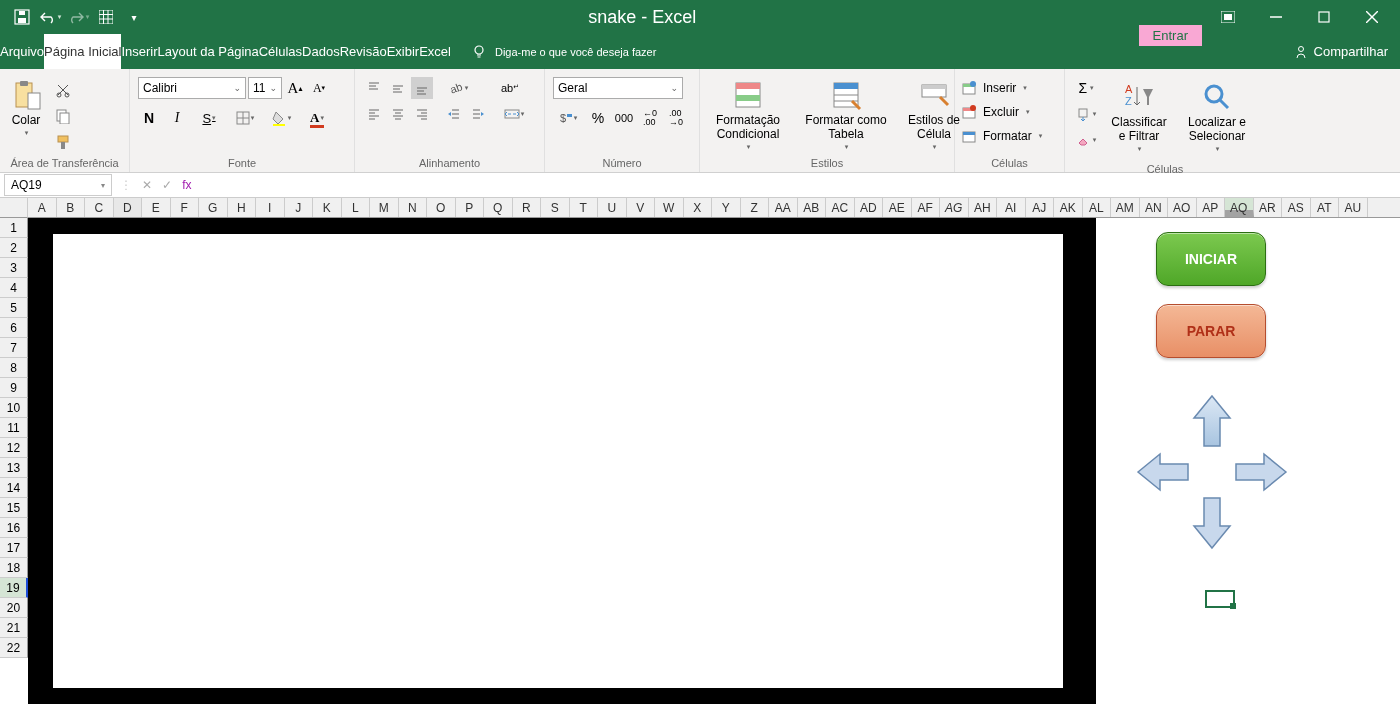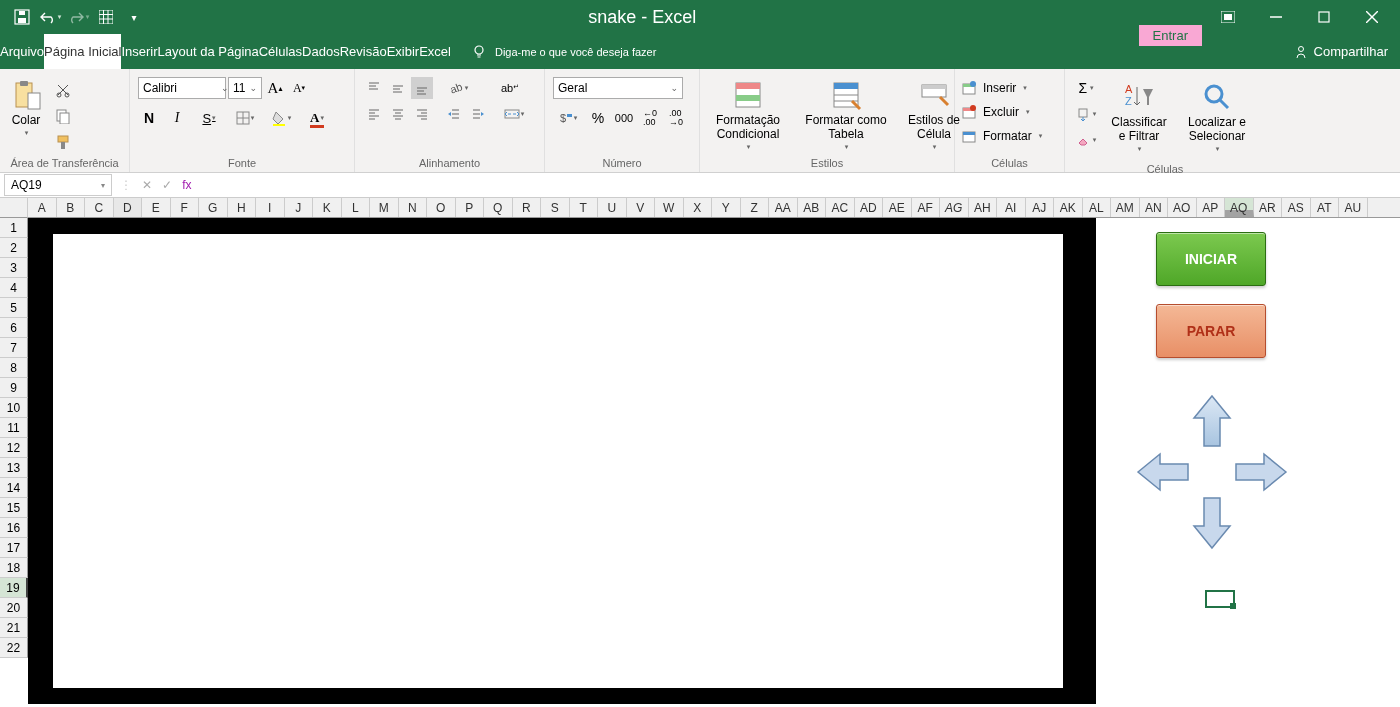--- a/index.html
+++ b/index.html
@@ -18,46 +18,46 @@
 .share { margin-left: auto; padding-right: 12px; display:flex;align-items:center;gap:6px;font-size:13px;}
 .ribbon { height: 104px; background: #f3f2f1; border-bottom: 1px solid #d0d0d0; display: flex; }
 .group { border-right: 1px solid #e0e0e0; display: flex; flex-direction: column; padding: 2px 4px 0 4px; }
 .group-content { flex: 1; display: flex; align-items: flex-start; gap: 4px; padding-top: 4px; }
 .group-label { text-align: center; font-size: 11px; color: #666; padding-bottom: 3px; position:relative;}
 .big-btn { display: flex; flex-direction: column; align-items: center; gap: 2px; padding: 4px 6px; cursor:pointer; font-size: 12px; text-align:center;}
 .big-btn svg { width: 32px; height: 32px; }
 .small-stack { display:flex; flex-direction:column; gap:4px; }
 .sm-row { display:flex; align-items:center; gap:2px; height:22px;}
 .font-combo { border:1px solid #ababab; background:#fff; height:22px; display:flex;align-items:center;padding:0 4px; font-size:12px;}
-.font-name { width: 88px; gap: 44px; }
+.font-name { width: 108px; gap: 44px; }
 .font-size { width: 34px; }
 .combo-arrow { margin-left:auto; font-size:9px; color:#666;}
 .icon-btn { width:22px; height:22px; display:flex;align-items:center;justify-content:center;cursor:pointer;}
 .icon-btn.with-dd { width:30px; }
 .dd-caret { font-size:7px; color:#666; margin-left:1px;}
 .align-grid { display:flex;flex-direction:column;gap:4px;}
 .formula-bar { height: 25px; background:#fff; border-bottom:1px solid #ccc; display:flex;align-items:center;}
 .name-box { width: 108px; height:22px; border:1px solid #ccc; margin:0 4px; padding:0 6px; font-size:12px; display:flex;align-items:center;}
 .name-box .dd{margin-left:auto;font-size:8px;color:#888;}
 .fx-sep { width:20px; display:flex;align-items:center;justify-content:center;color:#ccc;}
 .fx-icons { display:flex; gap:10px; padding:0 6px; color:#aaa;}
 .fx-input { flex:1; height:22px; border:none; padding:0 6px; font-size:12px;}
 .sheet-area { display:flex; height: calc(707px - 34px - 35px - 104px - 25px); position:relative;}
 .corner { width:28px; height:20px; border-right:1px solid #ccc;border-bottom:1px solid #999;background:#f0f0f0;}
 .col-headers { position:absolute; top:0; left:28px; right:0; height:20px; display:flex; background:#f0f0f0; border-bottom:1px solid #999;}
 .col-h { border-right:1px solid #ccc; text-align:center; font-size:12px; line-height:20px; color:#333; cursor:pointer;}
 .col-h.sel { background:#d5e5d5; border-bottom:7px solid #a3a3a3;}
 .col-h.sel-light { background:#e8e8e8;}
 .row-headers { position:absolute; top:20px; left:0; width:28px; bottom:0;}
 .row-h { height:20px; border-bottom:1px solid #ccc; border-right:1px solid #999; text-align:center; font-size:12px; line-height:20px; background:#f0f0f0;cursor:pointer;}
-.row-h.sel { background:#d5e5d5; border-right:2px solid #404040;}
+.row-h.sel { background:#d5e5d5; border-right:2px solid #1d4ed8;}
 .cells { position:absolute; top:20px; left:28px; right:0; bottom:0; background:#fff;}
 .game-border { position:absolute; top:0; left:0; width:1068px; height:486px; background:#000;}
 .game-field { position:absolute; top:16px; left:25px; width:1010px; height:454px; background:#fff;}
-.game-btn { width:110px; height:54px; border-radius:3px; display:flex;align-items:center;justify-content:center; font-size:14px; font-weight:600; color:#fff; cursor:pointer; border:1px solid rgba(0,0,0,.3); box-shadow: inset 0 1px 0 rgba(255,255,255,.5), 0 2px 3px rgba(0,0,0,.2);}
+.game-btn { width:110px; height:54px; border-radius:12px; display:flex;align-items:center;justify-content:center; font-size:14px; font-weight:600; color:#fff; cursor:pointer; border:1px solid rgba(0,0,0,.3); box-shadow: inset 0 1px 0 rgba(255,255,255,.5), 0 2px 3px rgba(0,0,0,.2);}
 .btn-start { background: linear-gradient(#7cc94f,#4fa728); border-color:#2b6e12;}
 .btn-stop { background: linear-gradient(#f4b896,#e88f66); border-color:#b54d2e; color:#b03018;}
 .arrow-btn { cursor:pointer;}
 .sel-cell-ghost { position:absolute; width:30px; height:18px; border:2px solid #217346; }
 .sel-cell-ghost::after{content:'';position:absolute;right:-3px;bottom:-3px;width:6px;height:6px;background:#217346;}
 </style>
 </head>
 <body>
 
 <div class="title-bar">

